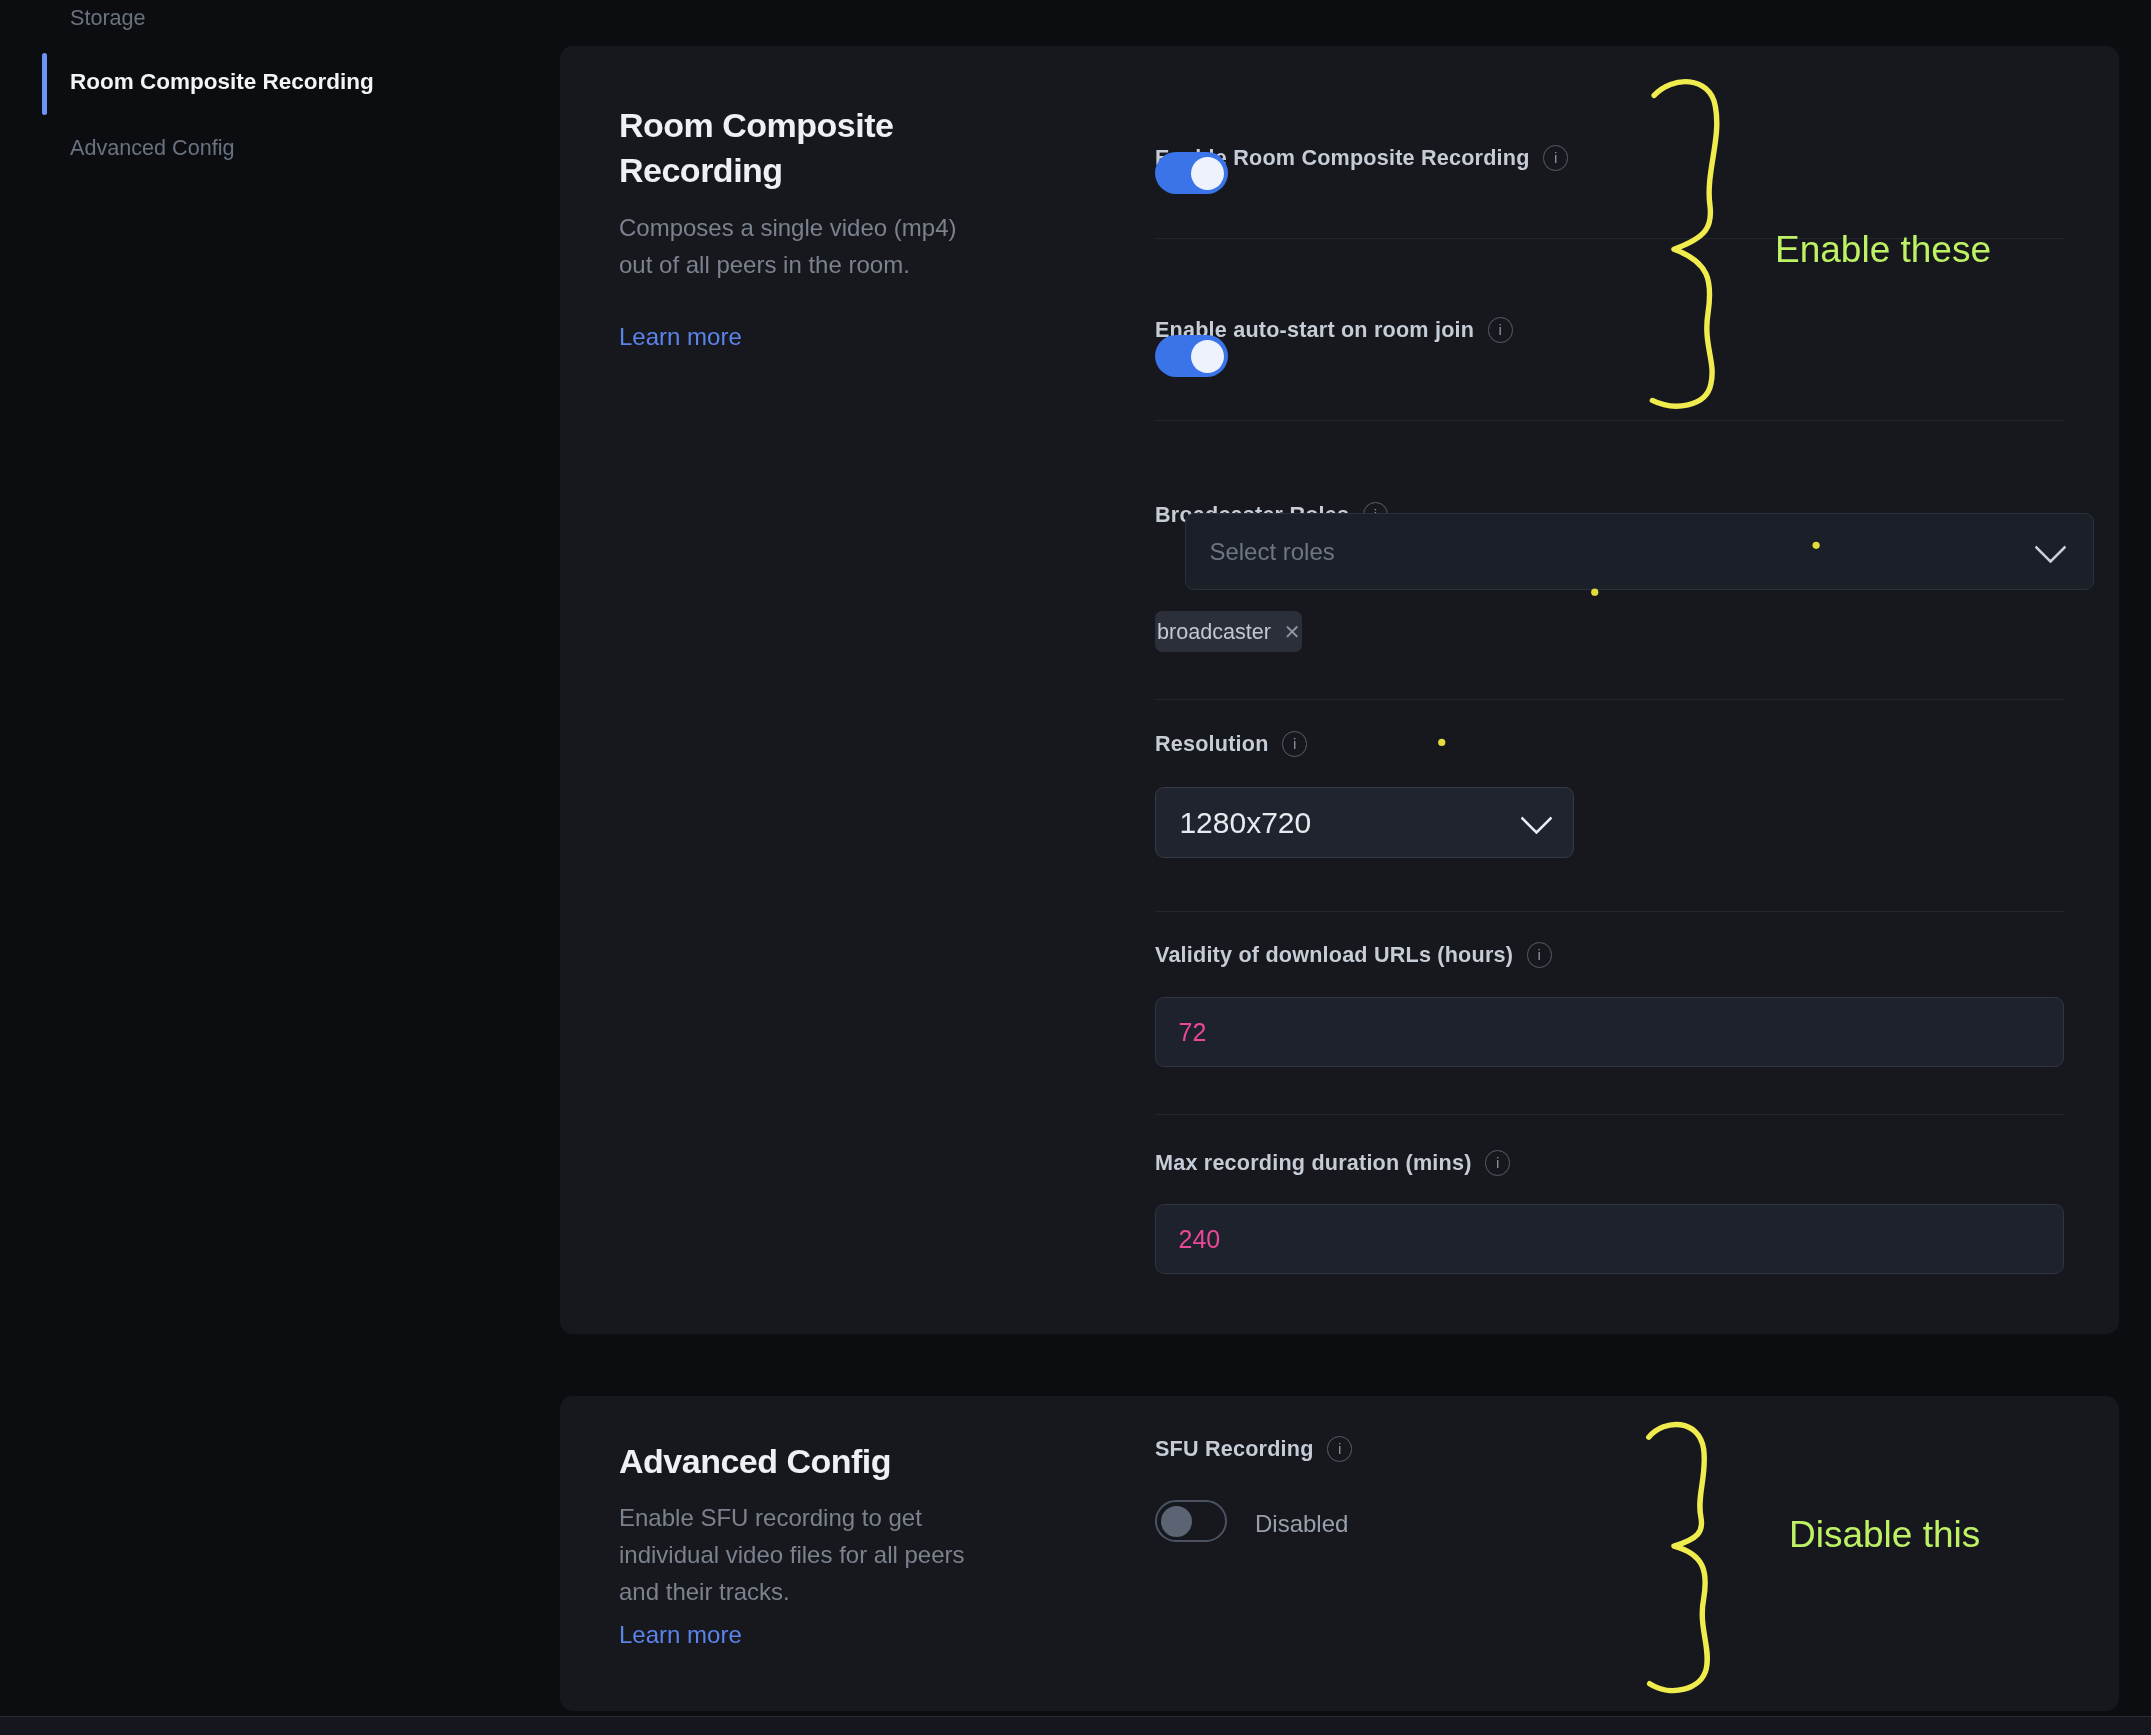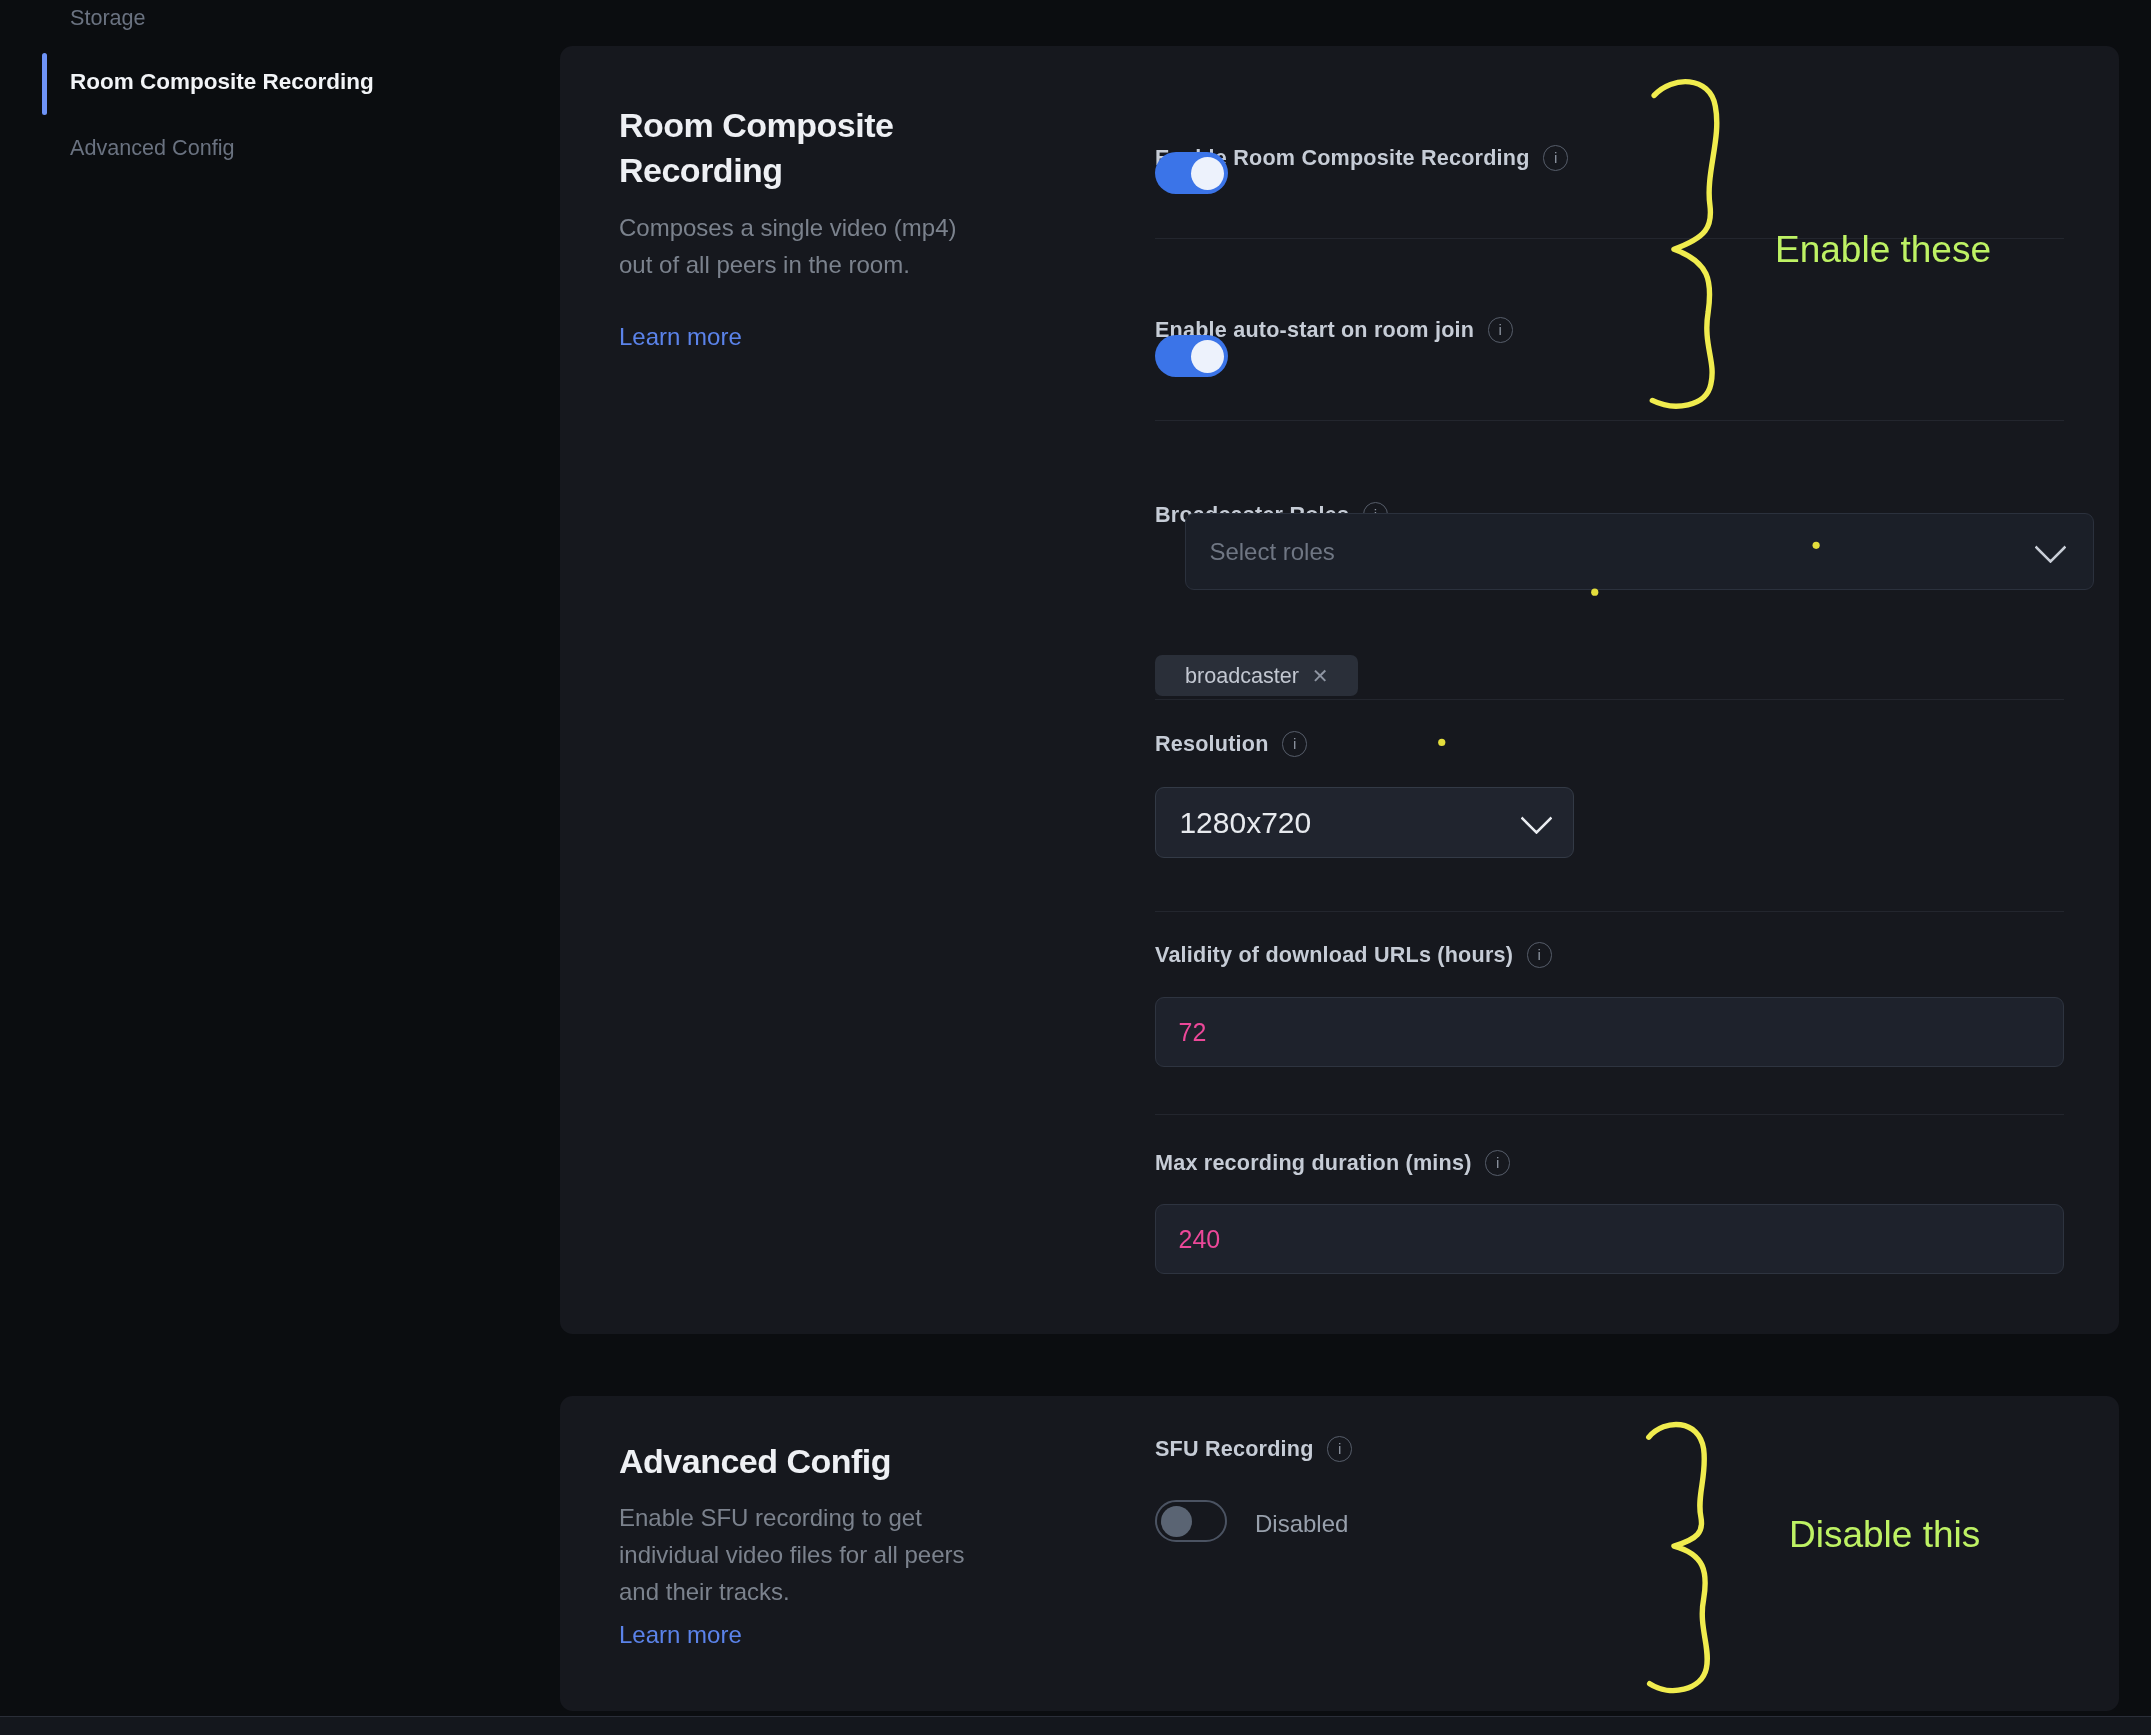--- a/index.html
+++ b/index.html
@@ -32,21 +32,21 @@
   .selectbox{position:absolute;left:625px;width:909px;height:77px;background:#1b1f28;border:1.8px solid #2b313d;
              border-radius:9px;box-sizing:border-box;cursor:pointer;display:flex;align-items:center;}
   .selectbox .ph{margin-left:23.4px;font-size:24px;color:#6f7683;}
   .chev{position:absolute;right:31px;top:50%;width:20px;height:20px;border-left:3.6px solid #c8cdd6;
         border-bottom:3.6px solid #c8cdd6;transform:translateY(-70%) rotate(-45deg);border-radius:1.8px;}
   .dropdown{position:absolute;left:595px;width:419px;height:71px;background:#20242e;border:1.8px solid #333a46;
             border-radius:9px;box-sizing:border-box;cursor:pointer;display:flex;align-items:center;}
   .dropdown .val{margin-left:23.4px;font-size:30px;font-weight:500;color:#e7eaee;}
   .dropdown .chev{right:25px;border-color:#e8ebef;}
   .chip{position:absolute;left:595px;height:41px;background:#2a2f39;border-radius:7.2px;display:inline-flex;
-        align-items:center;padding:0 30px;font-size:21.6px;color:#c2c7d1;gap:12.6px;margin-top:44px;}
+        align-items:center;padding:0 2px;font-size:21.6px;color:#c2c7d1;gap:12.6px;}
   .chip .x{color:#8e95a2;font-size:20px;cursor:pointer;}
   .tinput{position:absolute;left:595px;width:909px;height:70px;background:#1e222c;border:1.8px solid #2e3440;
           border-radius:9px;box-sizing:border-box;color:#ec4899;font-size:25px;padding:0 0 0 22.5px;outline:none;
           font-family:"Liberation Sans","DejaVu Sans",sans-serif;}
   .status-off{position:absolute;font-size:24px;color:#98a0ac;}
   
   .footer-strip{position:absolute;left:0;top:1716px;width:2151px;height:19px;background:#14171d;
                 border-top:0.9px solid #2a2e38;box-sizing:border-box;}
   
   .annot-svg{position:absolute;left:0;top:0;pointer-events:none;}

